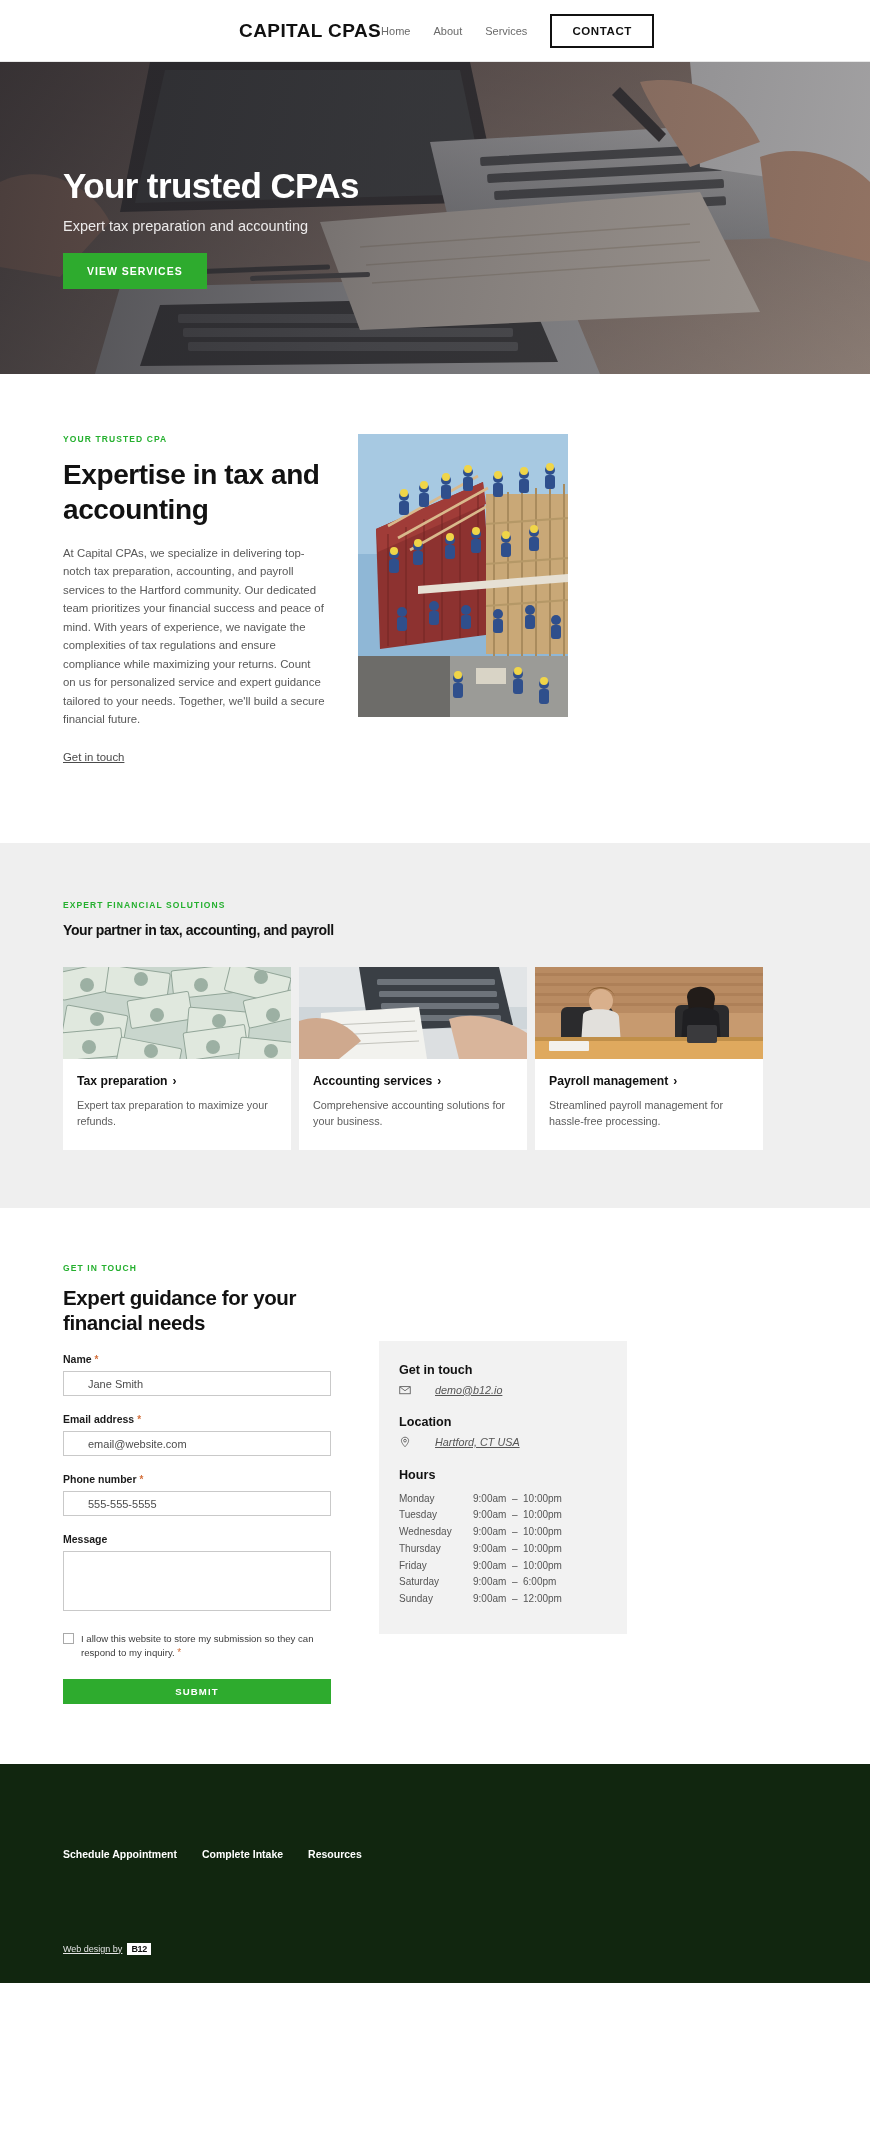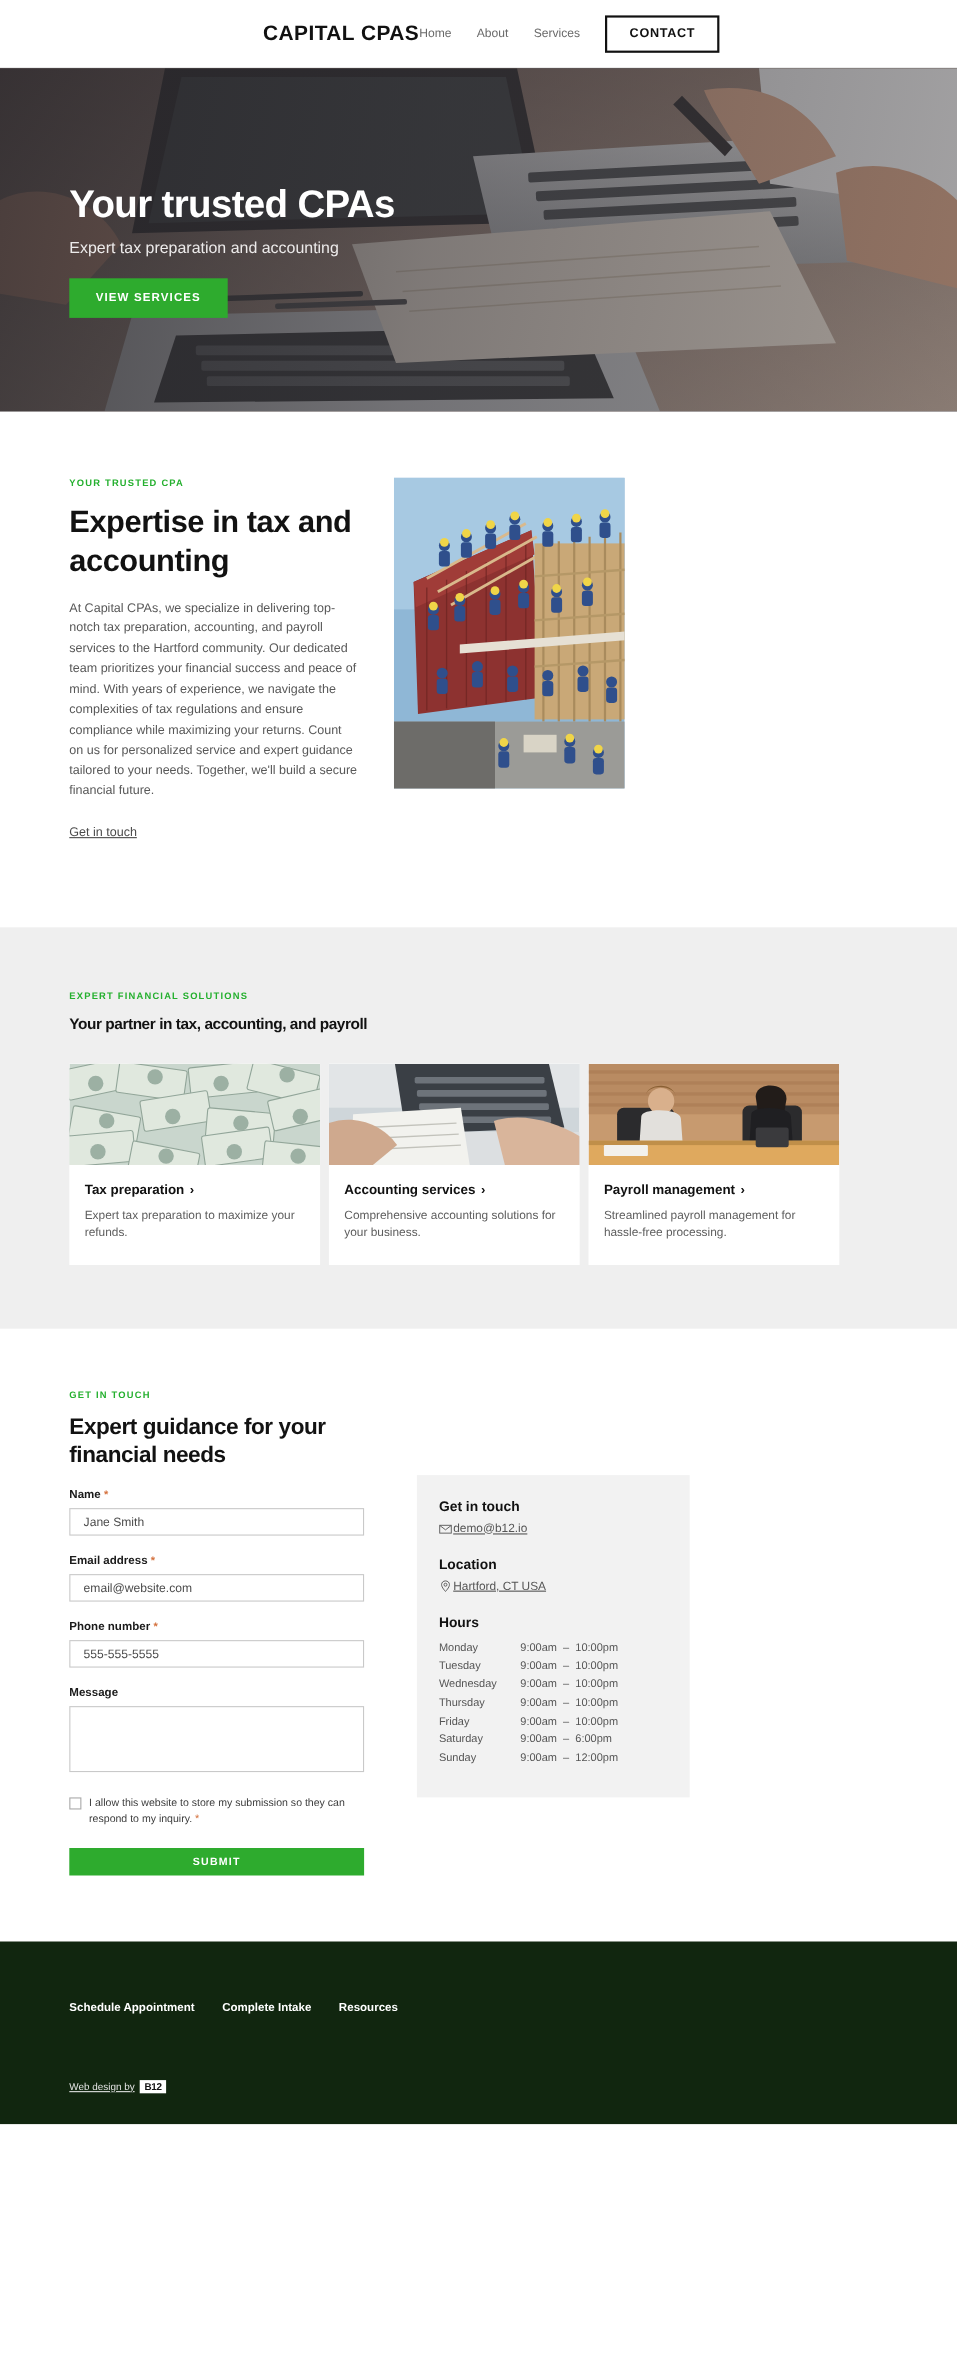--- a/index.html
+++ b/index.html
@@ -108,52 +108,52 @@
     margin-top:12px; font-size:20.5px; font-weight:bold; line-height:1.26;
     letter-spacing:-.4px; color:#121212;
   }
   .field { margin-top:17px; }
   .flabel { font-size:10.5px; font-weight:bold; color:#1b1b1b; }
   .req { color:#d4703c; font-size:10px; }
   .finput {
     margin-top:6px; width:100%; height:25px;
     border:1px solid #c9c9c9; background:#fff;
     font-family:"Liberation Sans", sans-serif;
-    font-size:11px; color:#4c4c4c; padding:0 12px;
+    font-size:11px; color:#4c4c4c; padding:0 24px;
   }
   .ftextarea {
     margin-top:6px; width:100%; height:60px;
     border:1px solid #c9c9c9; background:#fff;
     font-family:"Liberation Sans", sans-serif;
     font-size:11px; color:#4c4c4c; padding:6px 8px; resize:none;
   }
   .consent { margin-top:17px; display:flex; gap:7px; align-items:flex-start; }
   .cbox { width:11px; height:11px; border:1px solid #a9a9a9; background:#fff; flex:none; margin-top:1px; }
   .ctext { font-size:9.6px; line-height:1.45; color:#3c3c3c; }
   .submit {
     margin-top:18px; width:100%; height:25px;
     background:#2eab2e; color:#fff; border:none;
     font-family:"Liberation Sans", sans-serif;
     font-size:9.6px; font-weight:bold; letter-spacing:1.1px;
   }
 
   .info-col { width:248px; background:#f2f2f2; padding:22px 20px 26px 20px; align-self:flex-start; margin-top:78px; }
   .info-h { font-size:12.6px; font-weight:bold; color:#111; }
-  .info-row { margin-top:7px; display:flex; align-items:flex-end; gap:1px; }
+  .info-row { margin-top:7px; display:flex; align-items:flex-end; gap:24px;font-style:italic; }
   .info-link { font-size:10.8px; color:#555; text-decoration:underline; }
   .info-h2 { margin-top:19px; font-size:12.6px; font-weight:bold; color:#111; }
   .hours-h { margin-top:20px; font-size:12.6px; font-weight:bold; color:#111; }
   .hours { margin-top:9px; }
   .hrow { display:flex; font-size:10px; color:#555; line-height:1.68; }
   .hday { width:74px; }
   .htime { white-space:pre; }
   .ic { width:12px; height:12px; flex:none; }
 
   
-  .footer { background:#11260f; height:166px; padding:54px 63px 0 63px; position:relative; }
+  .footer { background:#11260f; height:219px; padding:84px 63px 0 63px; position:relative; }
   .flinks { display:flex; gap:25px; }
   .flink { font-size:10.5px; font-weight:bold; color:#fff; text-decoration:none; }
   .fbottom { position:absolute; left:63px; bottom:28px; display:flex; align-items:center; gap:5px; }
   .fbtext { font-size:9px; color:#e4e4e4; text-decoration:underline; }
   .b12 {
     background:#fff; color:#111; font-size:9px; font-weight:bold;
     padding:1px 4px; letter-spacing:-.3px;
   }
 </style>
 </head>

